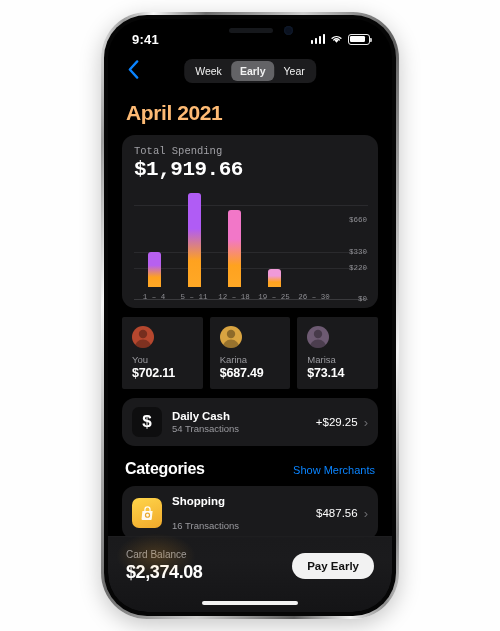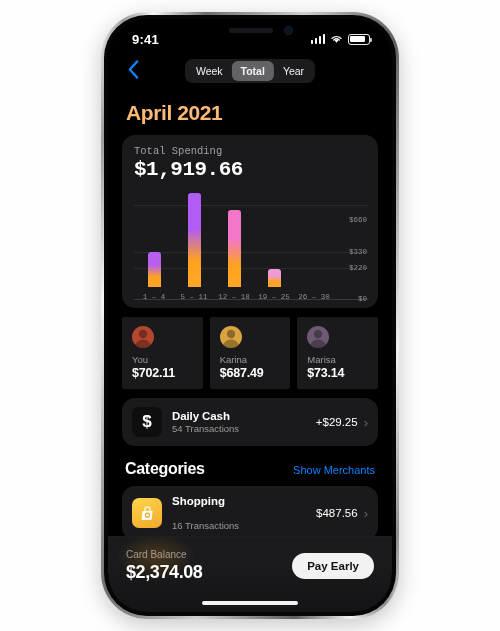--- a/index.html
+++ b/index.html
@@ -409,21 +409,21 @@
     </div>
 
     <div class="nav-bar">
       <div class="back-chevron">
         <svg width="11" height="19" viewBox="0 0 11 19">
           <path d="M9.2 1.4 L1.8 9.5 L9.2 17.6" stroke="#0a84ff" stroke-width="2.3" fill="none" stroke-linecap="round" stroke-linejoin="round"></path>
         </svg>
       </div>
       <div class="segmented">
         <div class="seg">Week</div>
-        <div class="seg active">Total</div>
+        <div class="seg active">Early</div>
         <div class="seg">Year</div>
       </div>
     </div>
 
     <div class="content">
 
       <div class="page-title">April 2021</div>
 
       <div class="spend-card">
         <div class="spend-label">Total Spending</div>

